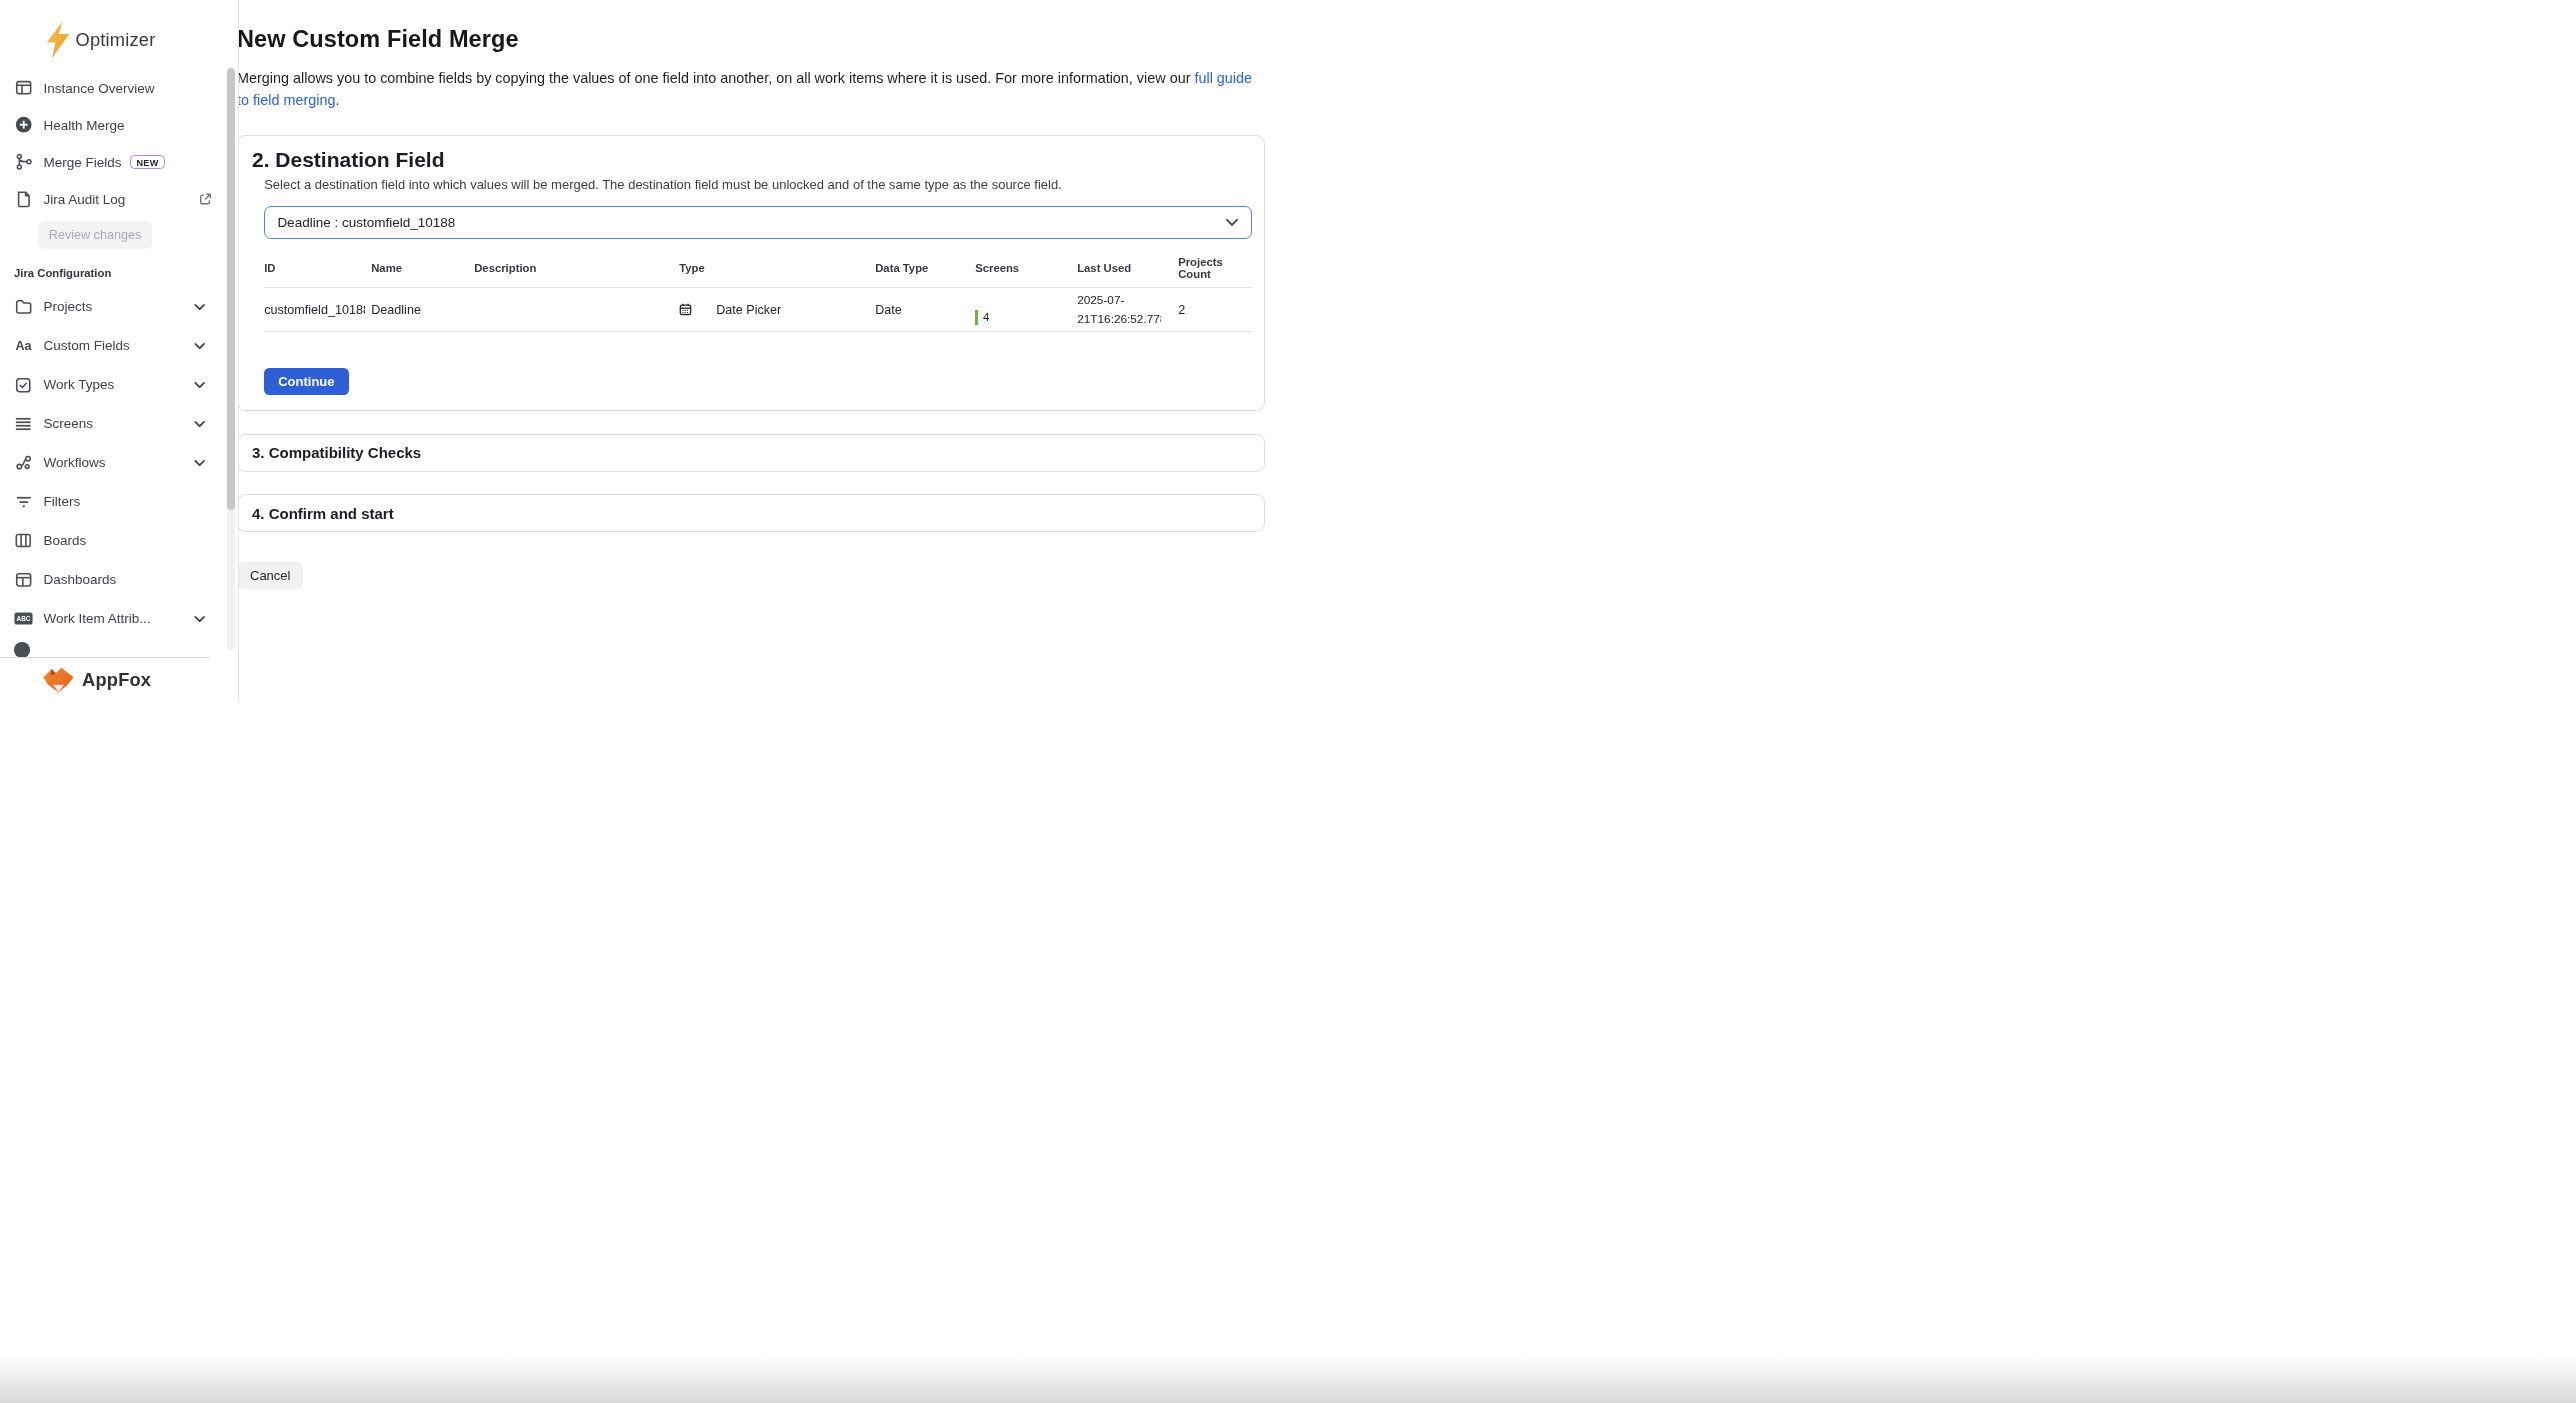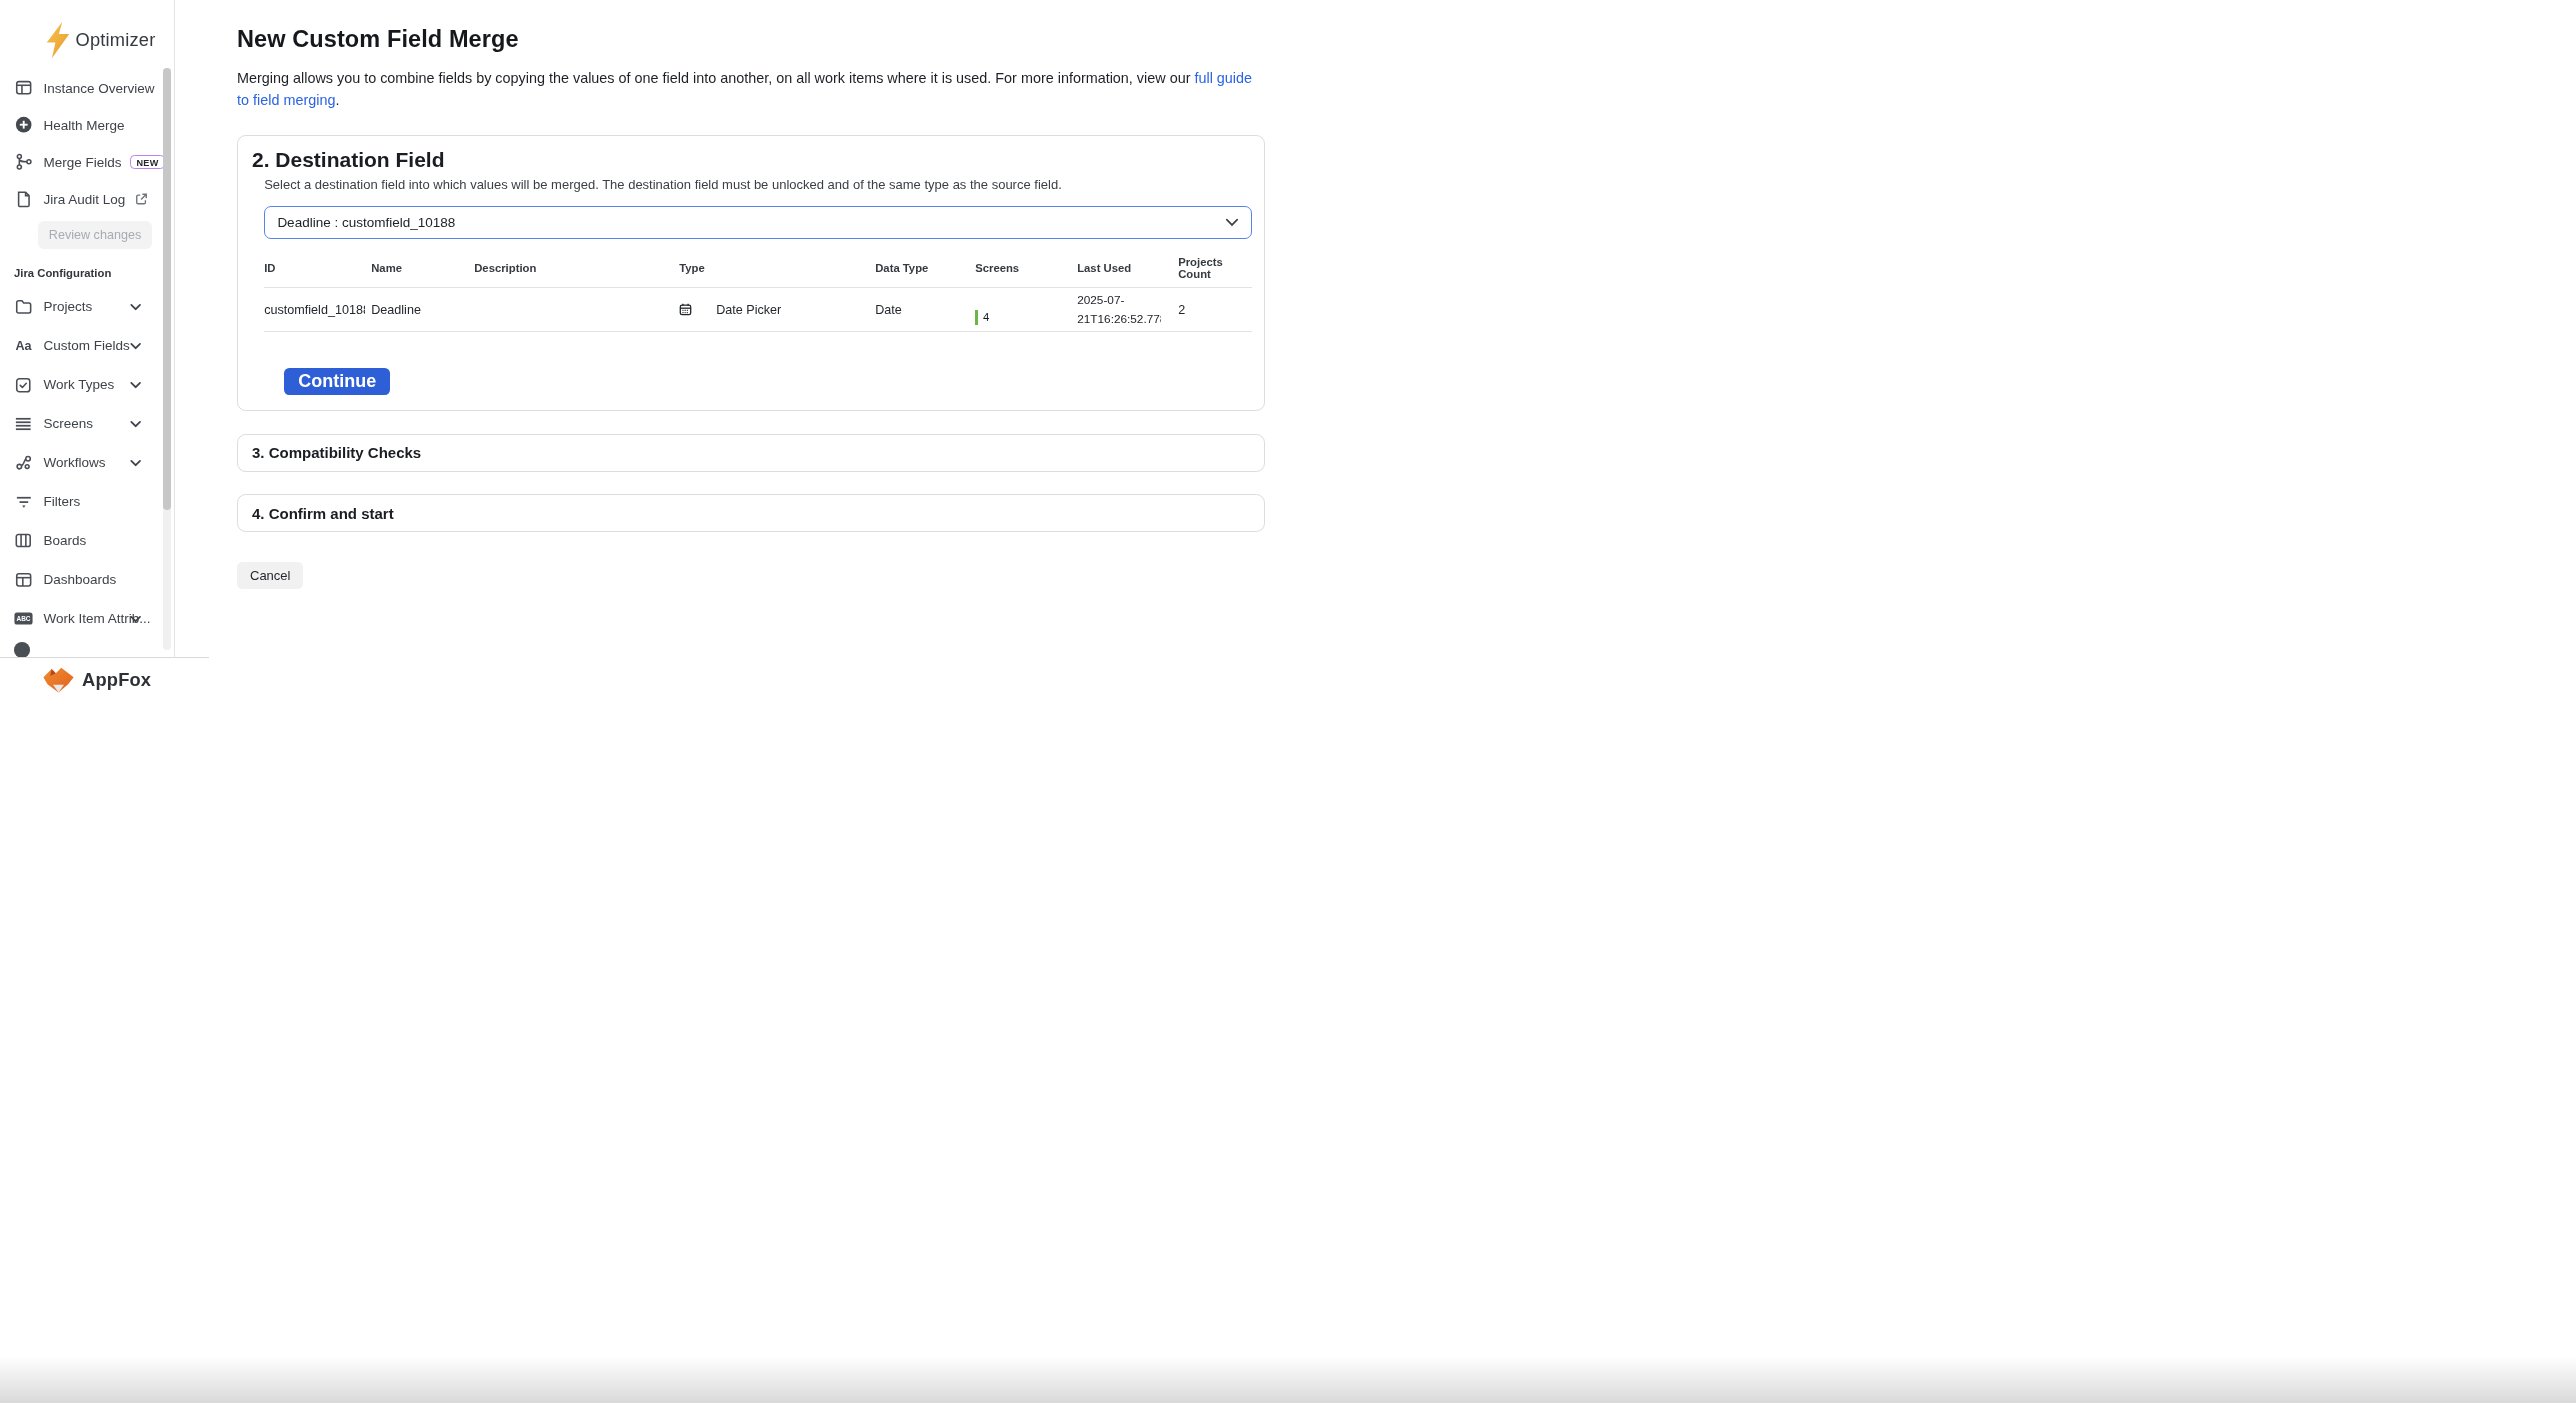--- a/index.html
+++ b/index.html
@@ -1,20 +1,20 @@
 <!DOCTYPE html>
 <html style="font-size:14px"><head>
 <meta charset="utf-8">
 <style>
   * { margin:0; padding:0; box-sizing:border-box; }
   html,body { width:1288px; height:702px; overflow:hidden; background:#fff;
     font-family:"Liberation Sans", sans-serif; color:#1d2025; }
 
   
-  .sidebar { position:absolute; left:0; top:0; width:175px; height:702px;
+  .sidebar { position:absolute; left:0; top:0; width:239px; height:702px;
     background:#fff; border-right:0.9px solid #e4e4e4; z-index:10; }
   .logo-row { display:flex; align-items:center; padding:19px 0 0 44px; height:61px; }
   .logo-row .bolt { width:28px; height:38px; }
   .app-name { font-size:18.3px; font-weight:500; color:#363a40; margin-left:3.5px; letter-spacing:0.2px; }
 
   .nav { margin-top:8.7px; }
   .nav-item { display:flex; align-items:center; height:37px; padding-left:14px;
     cursor:pointer; position:relative; }
   .nav2 .nav-item { height:39px; }
   .nav-item .ic { width:19px; height:19px; display:flex; align-items:center; justify-content:center; flex:none; }
@@ -72,22 +72,22 @@
   .trow { border-bottom:1.7px solid #e3e3e3; min-height:44px; }
   .td { font-size:12.6px; color:#23262c; }
   .td-id { white-space:nowrap; overflow:hidden; width:101px; }
   .td-type { display:flex; align-items:center; gap:24px; }
   .screens-meter { position:relative; width:85px; height:15px; background:#ededed; }
   .screens-meter .gbar { position:absolute; left:0; top:0; width:2.6px; height:15px; background:#6cb648; }
   .screens-meter .sval { position:absolute; left:7.8px; top:0.9px; font-size:11.3px; color:#17191d; }
   .td-last { width:84px; font-size:11.8px; line-height:18.3px; overflow:hidden; max-height:38px; word-break:normal; }
 
   .continue-btn { margin-top:36px; height:27px; padding:0 14px; background:#2e5fd7;
-    color:#fff; font-size:18px; font-weight:bold; border:none; border-radius:5.2px;
-    font-family:inherit; cursor:pointer;margin-left:20px; }
+    color:#fff; font-size:13px; font-weight:bold; border:none; border-radius:5.2px;
+    font-family:inherit; cursor:pointer; }
 
   .card-flat { margin-top:22.6px; height:38px; display:flex; align-items:center; padding-left:14px; }
   .card-flat .step-h { font-size:15px; font-weight:bold; color:#1a1d22; }
 
   .cancel-btn { margin-top:30px; height:27px; padding:0 13px; background:#f1f1f2;
     color:#24272c; font-size:13px; border:none; border-radius:5.2px; font-family:inherit; cursor:pointer; }
 
   .bottom-fade { position:absolute; left:0; right:0; bottom:0; height:47px; z-index:30;
     background:linear-gradient(to bottom, rgba(200,200,200,0) 0%, rgba(160,160,160,0.40) 100%);
     pointer-events:none; }

